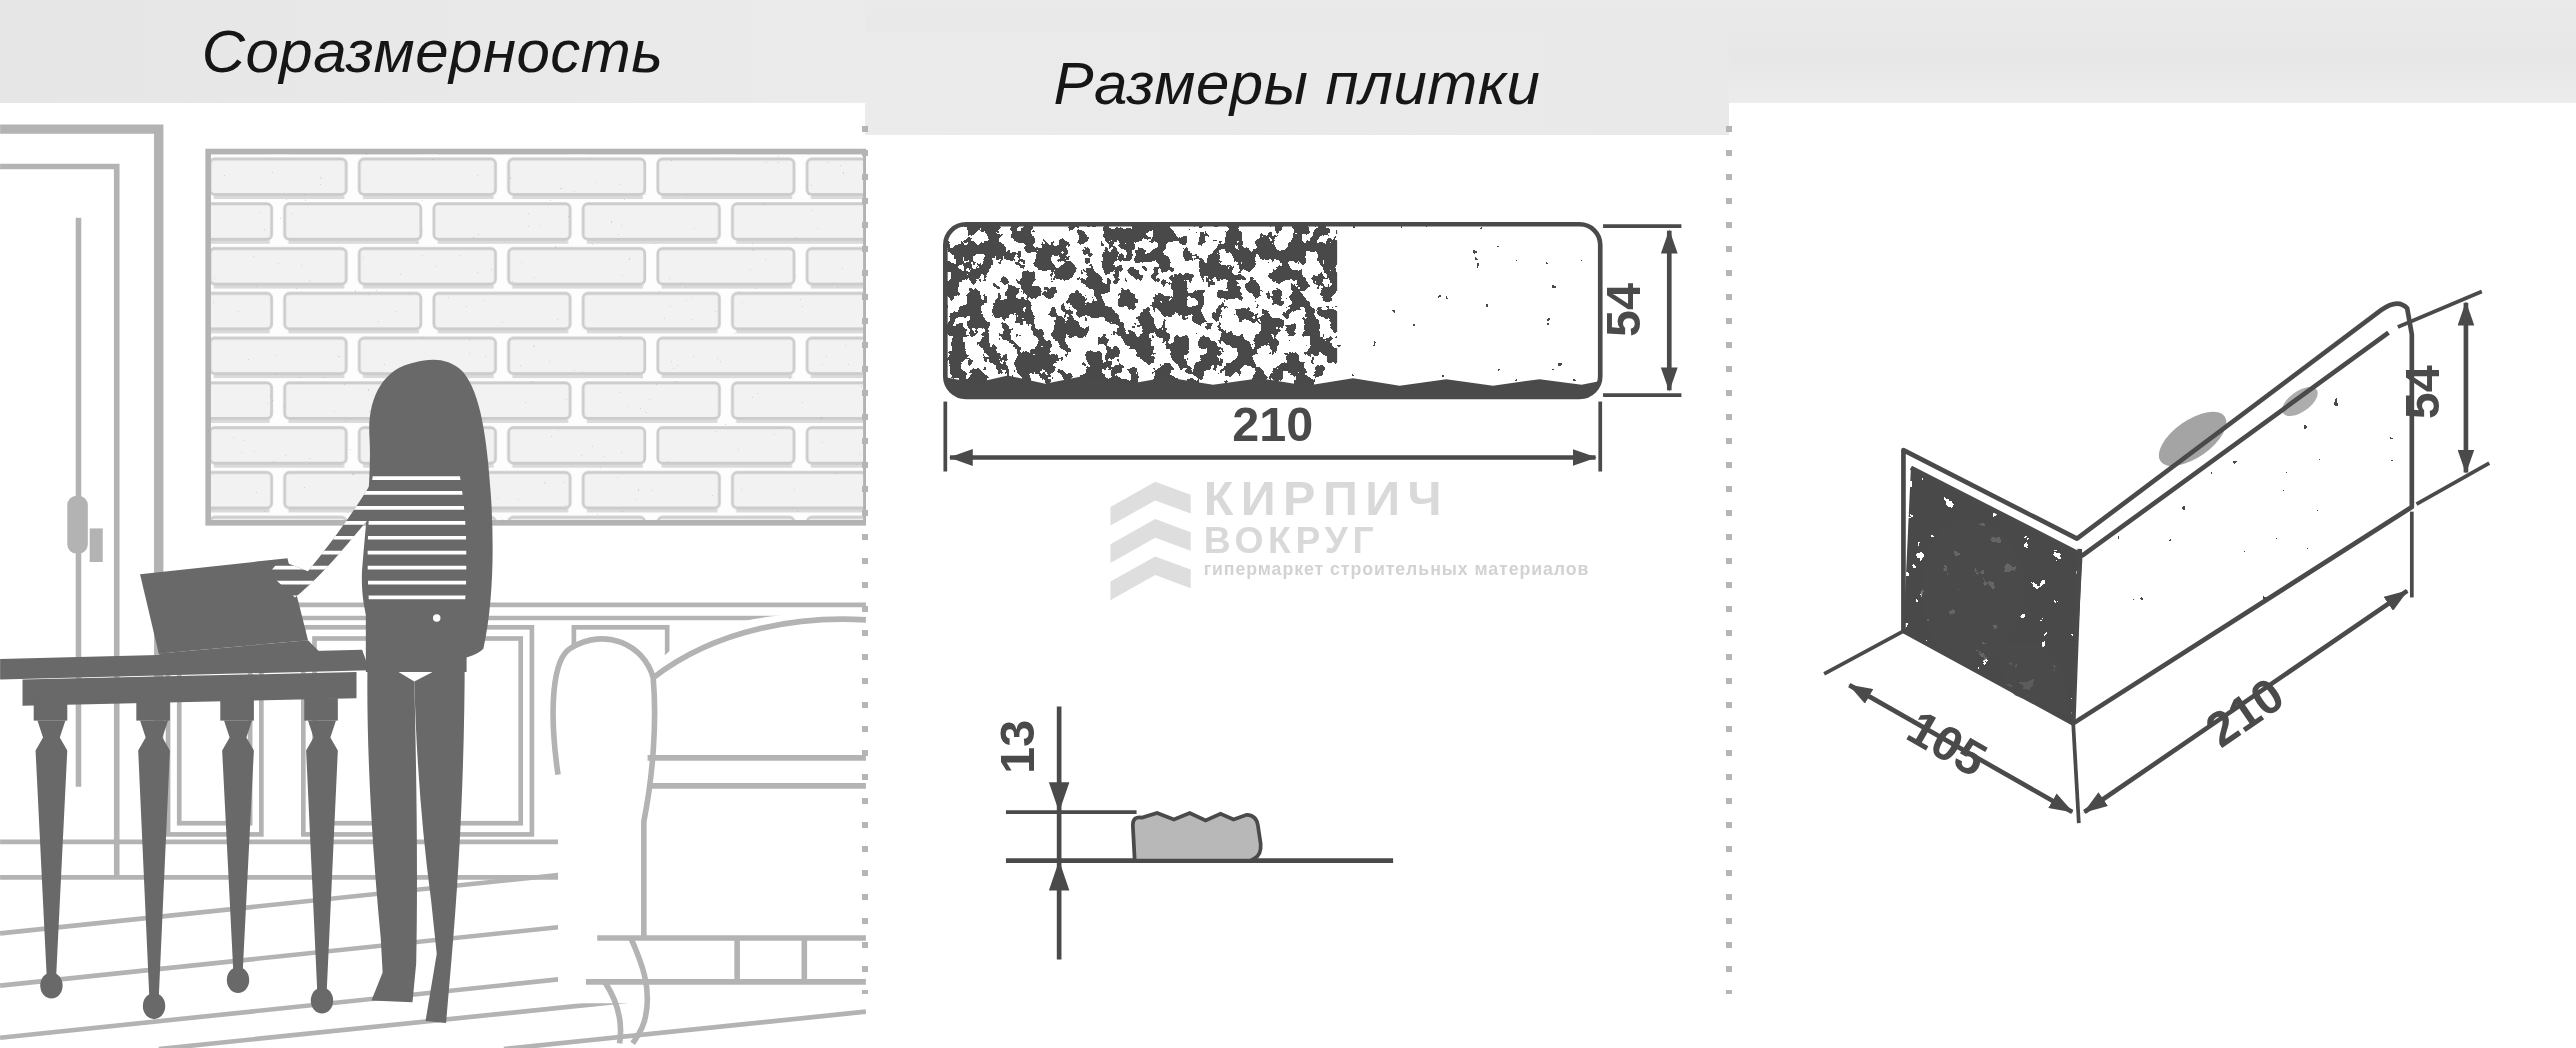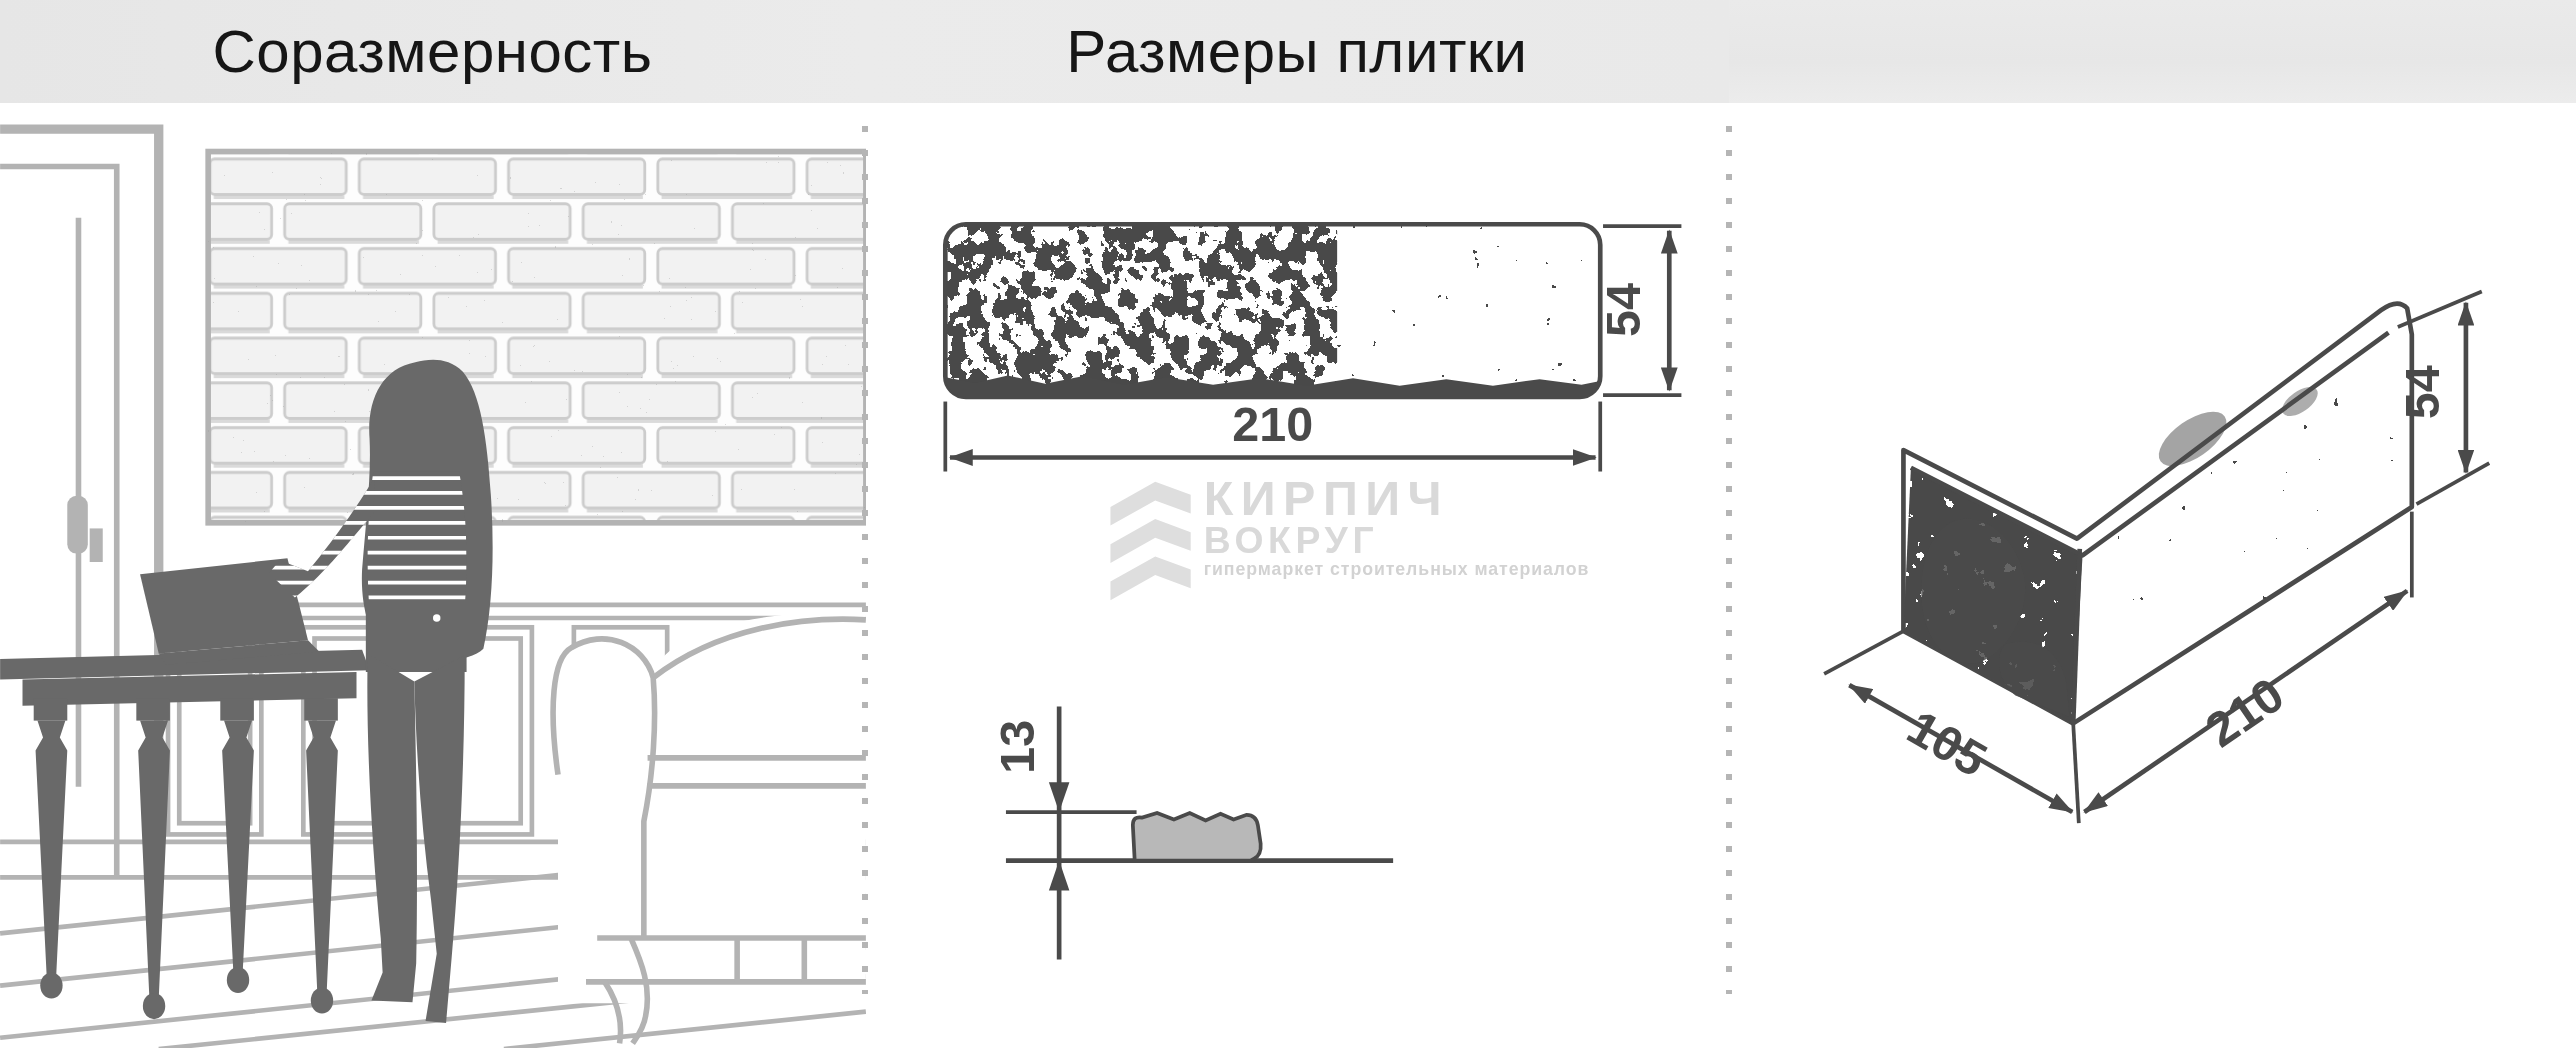--- a/index.html
+++ b/index.html
@@ -12,23 +12,24 @@
   }
   
   #header{
     position:absolute;left:0;top:0;width:2576px;height:103px;
     display:flex;
     background:linear-gradient(180deg,#eaeaea 0%,#e7e7e7 60%,#ececec 100%);
   }
   .header-cell{
     display:flex;align-items:center;justify-content:center;
     height:100%;
+    font-style:italic;
   }
   .header-cell.c1{width:865px;background:linear-gradient(90deg,#e6e6e6,#ebebeb);}
-  .header-cell.c2{width:864px;background:linear-gradient(90deg,#ebebeb,#e9e9e9);}
+  .header-cell.c2{width:864px;background:linear-gradient(90deg,#ebebeb,#e9e9e9);margin-top:32px;}
   .header-cell.c3{width:847px;background:linear-gradient(90deg,#e9e9e9,#f0f0f0);}
   .header-title{
     font-size:60px;color:#161616;font-weight:400;letter-spacing:0.5px;
     white-space:nowrap;
   }
   
   .panel{position:absolute;top:103px;height:946px;}
   #panel-left{left:0;width:866px;}
   #panel-middle{left:866px;width:863px;}
   #panel-right{left:1729px;width:847px;}

